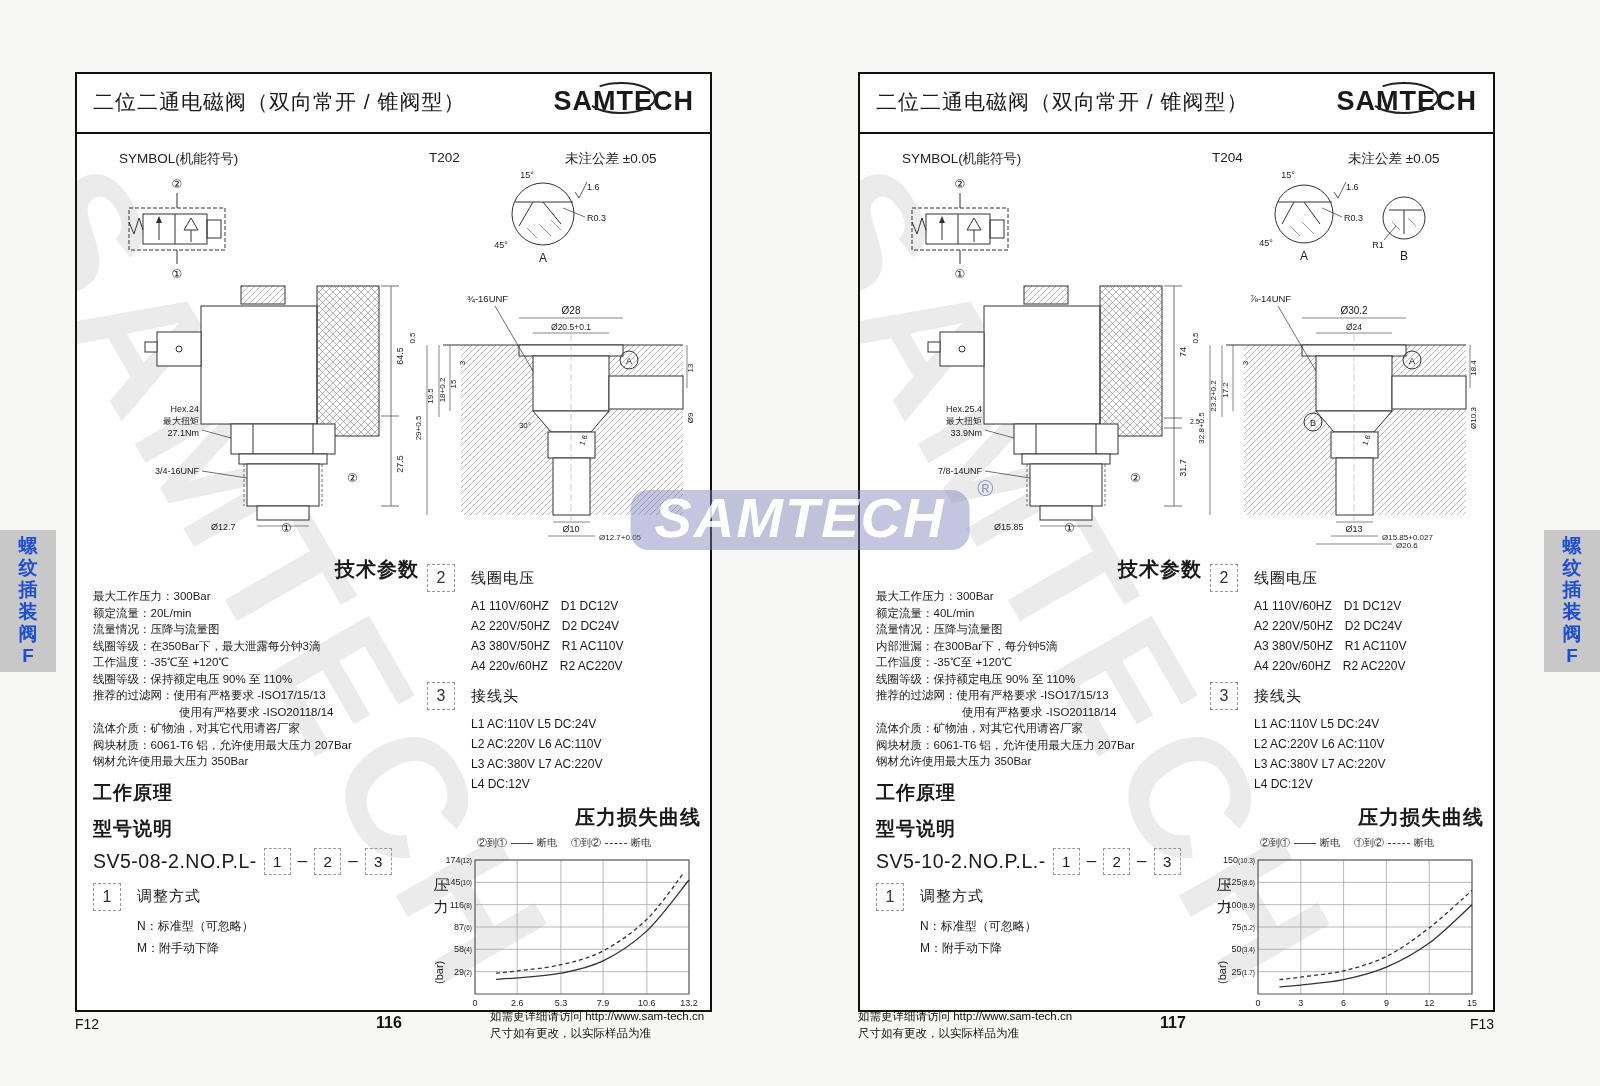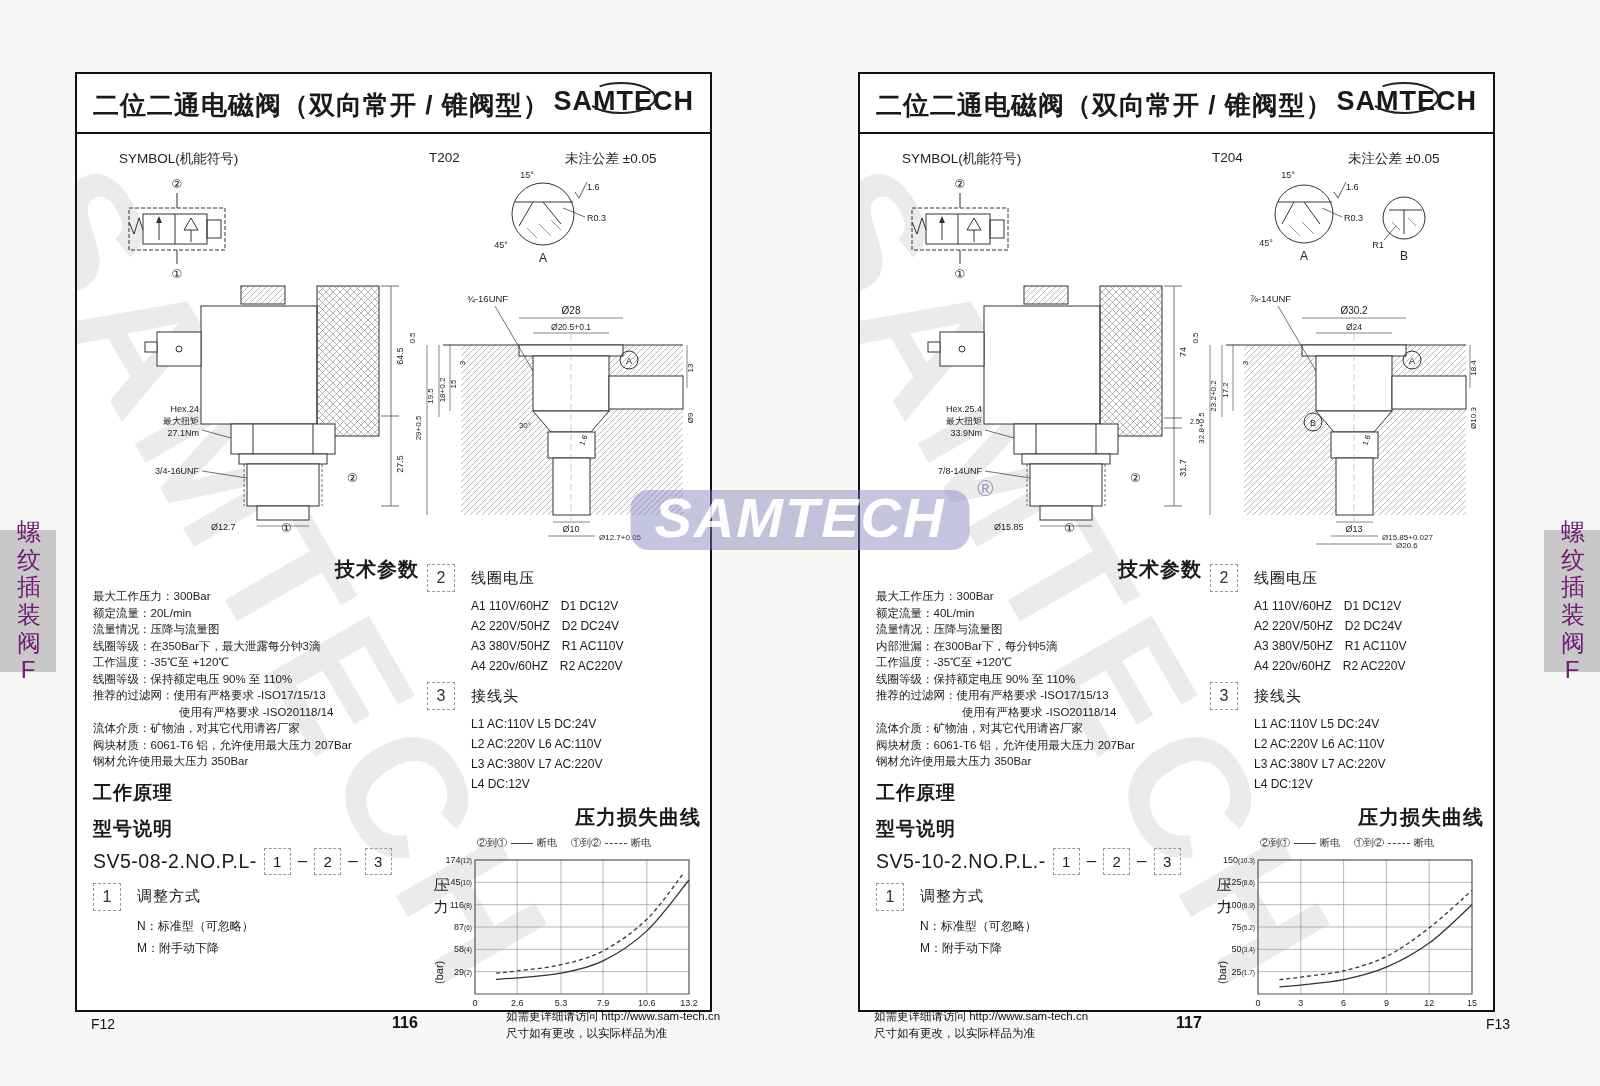--- a/index.html
+++ b/index.html
@@ -5,21 +5,21 @@
   html,body{margin:0;padding:0;}
   body{width:1600px;height:1086px;position:relative;background:#f7f7f5;
        font-family:"Liberation Sans",sans-serif;color:#1a1a1a;overflow:hidden;}
   .panel{position:absolute;top:72px;width:633px;height:936px;border:2px solid #111;
          background:#fff;overflow:hidden;z-index:1;}
   .panel.pL{left:75px;} .panel.pR{left:858px;}
   .wm{position:absolute;left:60px;top:60px;font-size:170px;font-weight:700;
       color:rgba(60,60,60,0.10);letter-spacing:10px;transform:rotate(60deg);
       transform-origin:0 0;white-space:nowrap;z-index:0;pointer-events:none;}
   .phead{position:absolute;left:0;right:0;top:0;height:58px;border-bottom:2px solid #111;background:#fff;}
-  .ptitle{position:absolute;left:16px;top:14px;font-size:26px;font-weight:bold;letter-spacing:1px;}
+  .ptitle{position:absolute;left:16px;top:14px;font-size:21px;font-weight:normal;letter-spacing:1px;}
   .plogo{position:absolute;right:16px;top:12px;font-size:27px;font-weight:800;letter-spacing:1px;}
   .plogo svg{position:absolute;left:30px;top:-5px;}
   .dlbl{position:absolute;font-size:13.5px;color:#222;}
   .dsvg{position:absolute;left:4px;top:92px;z-index:1;}
   .colL{position:absolute;left:16px;top:482px;width:326px;z-index:1;}
   .colR{position:absolute;left:350px;top:484px;width:274px;z-index:1;}
   .h1{font-size:20px;font-weight:bold;margin:0 0 5px 0;letter-spacing:1px;text-align:right;}
   .h2{font-size:19px;font-weight:bold;margin:10px 0 5px 0;letter-spacing:1px;}
   .tlines div{font-size:11.5px;line-height:16.5px;white-space:nowrap;}
   .tlines div:nth-child(8){padding-left:86px;}
@@ -37,29 +37,29 @@
   .msep{font-size:17px;}
   .curvewrap{margin-top:10px;}
   .legend{display:flex;gap:14px;justify-content:center;font-size:10px;color:#333;
           align-items:center;margin:4px 0 2px 0;}
   .lgitem{display:flex;align-items:center;gap:4px;}
   .lgline{display:inline-block;width:22px;border-top:1.6px solid #444;height:0;}
   .lgline.dash{border-top-style:dashed;}
   .tab{position:absolute;top:530px;width:56px;height:142px;background:#c8c8c8;
        display:flex;align-items:center;justify-content:center;z-index:2;}
   .tab.tL{left:0;} .tab.tR{right:0;}
-  .tabtxt{width:22px;font-size:24px;font-weight:normal;line-height:1.15;
-          word-break:break-all;text-align:center;color:#701a75;}
+  .tabtxt{width:22px;font-size:19px;font-weight:bold;line-height:1.15;
+          word-break:break-all;text-align:center;color:#1d4ed8;}
   .clogo{position:absolute;left:800px;top:490px;transform:translateX(-50%);
          z-index:3;opacity:0.85;pointer-events:none;}
   .clbox{position:relative;background:rgba(124,125,184,0.52);border-radius:18px;padding:0 24px 4px 24px;}
   .cltxt{font-size:56px;font-weight:800;font-style:italic;color:#fff;letter-spacing:2px;line-height:1.0;}
   .clreg{position:absolute;right:-24px;top:-14px;font-size:22px;color:rgba(124,125,184,0.9);}
   .clsub{font-size:19px;letter-spacing:8px;color:rgba(124,125,184,0.85);padding-left:64px;margin-top:2px;}
-  .ftxt{position:absolute;font-size:14px;color:#111;z-index:1;margin-left:16px;}
+  .ftxt{position:absolute;font-size:14px;color:#111;z-index:1;}
   .fpage{font-weight:bold;font-size:16px;}
   .fnote{font-size:11.5px;line-height:17px;}
   svg text{font-family:"Liberation Sans",sans-serif;fill:#222;}
 </style>
 </head>
 <body>
 
 <div class="panel pL">
   <div class="wm">SAMTECH</div>
   <div class="phead">

